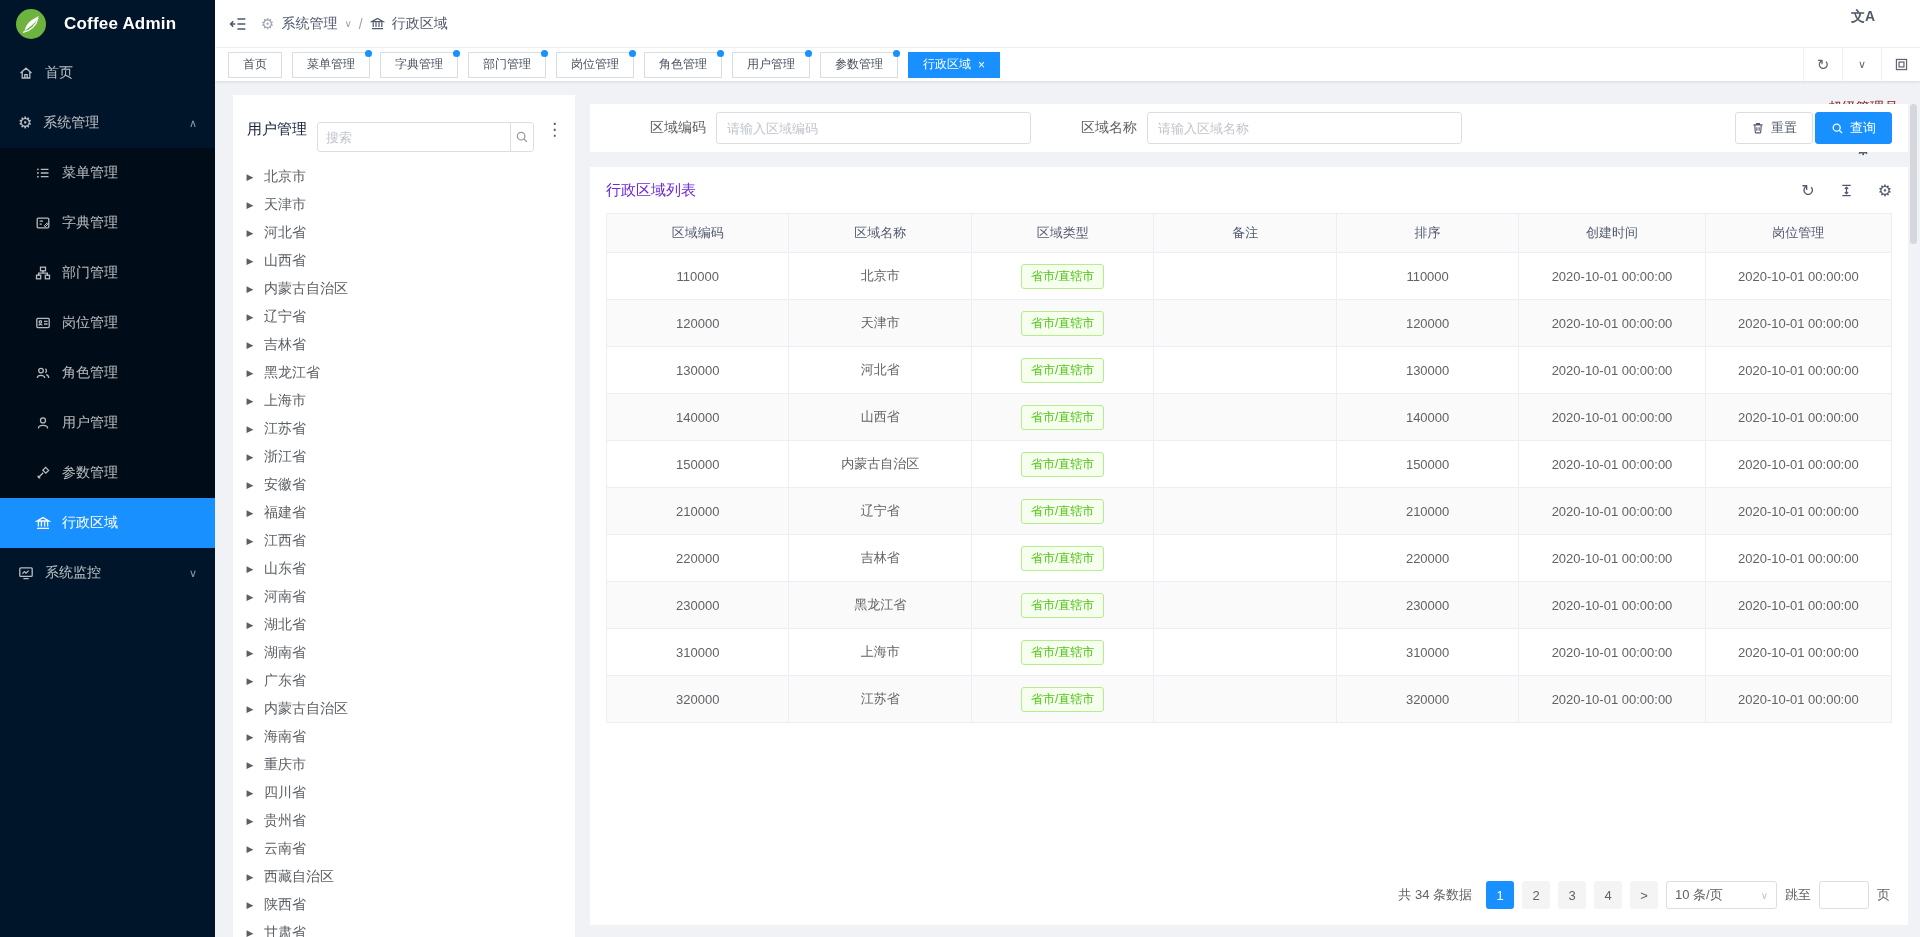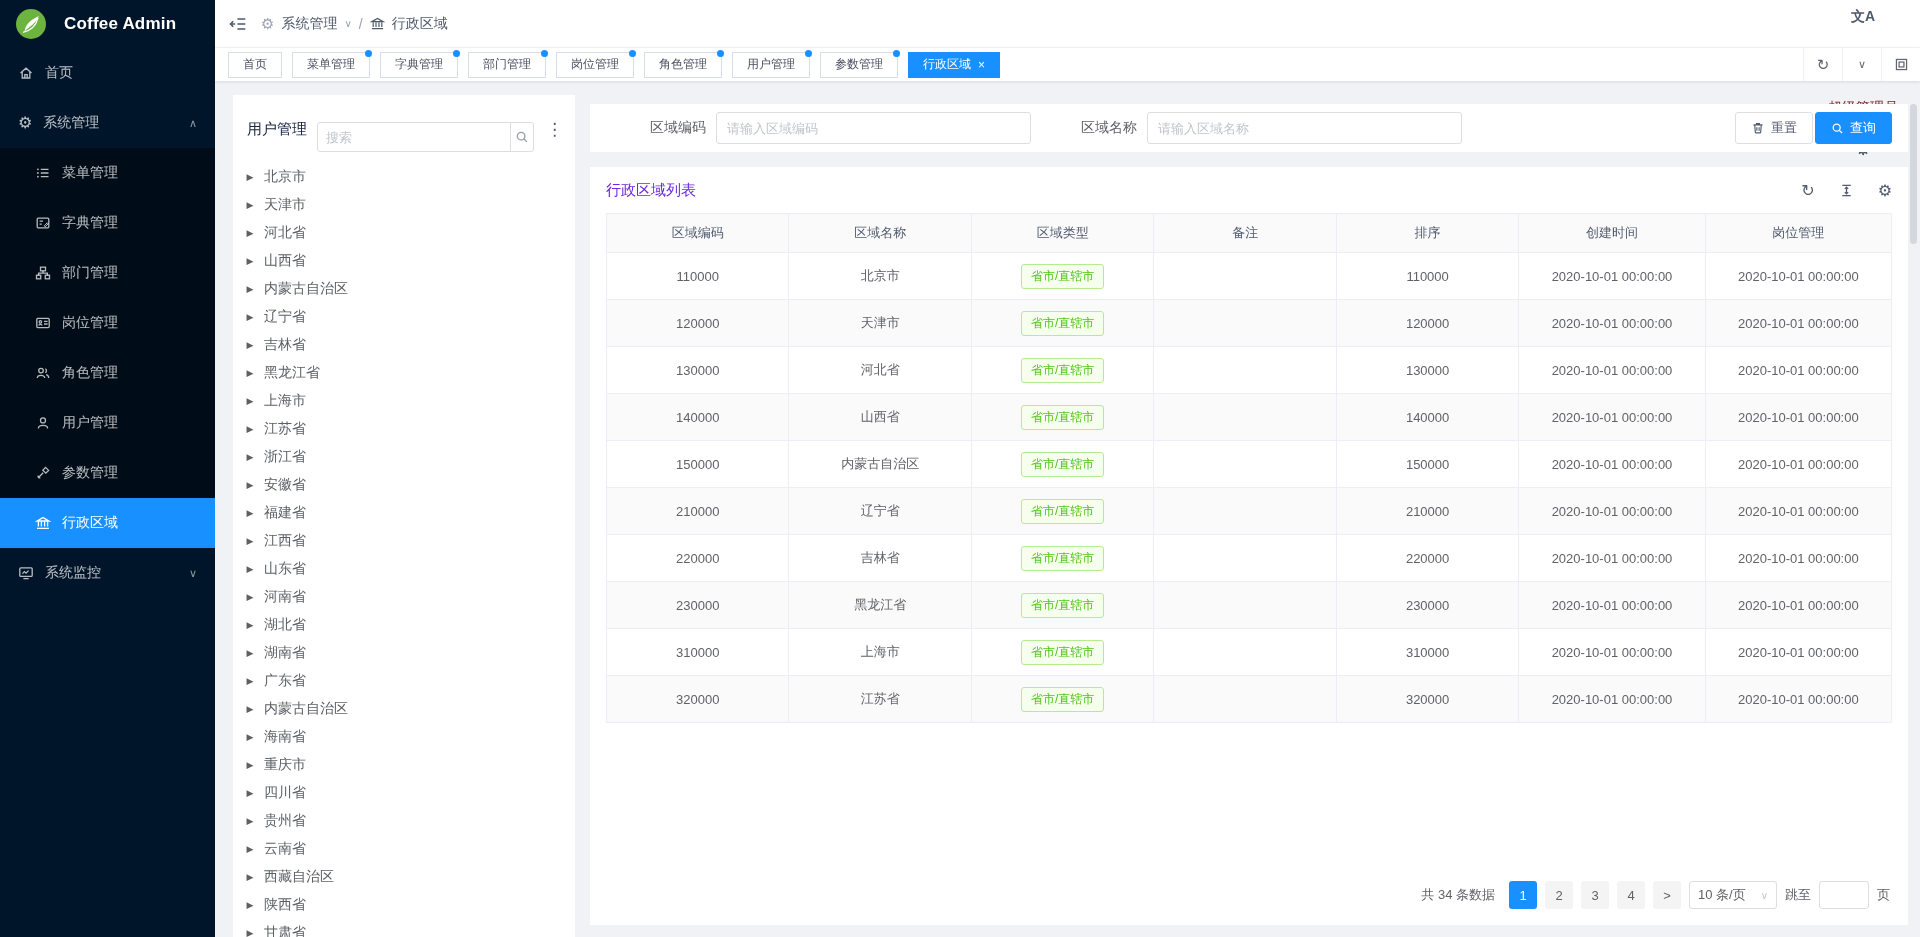--- a/index.html
+++ b/index.html
@@ -109,21 +109,21 @@
   .badge { display: inline-block; padding: 3px 9px; font-size: 12px; color: #52c41a;
     background: #f6ffed; border: 1px solid #b7eb8f; border-radius: 3px; }
 
   .pagination { margin-top: auto; display: flex; align-items: center; justify-content: flex-end;
     gap: 8px; padding: 12px 2px 6px; font-size: 13px; color: #606266; }
   .page-total { margin-right: 6px; }
   .page-btn { min-width: 28px; height: 28px; padding: 0 6px; border: 0; border-radius: 3px;
     background: #f4f4f5; color: #606266; font-size: 13px; display: inline-flex;
     align-items: center; justify-content: center; cursor: pointer; font-family: inherit; }
   .page-btn.active { background: #1890ff; color: #fff; }
-  .size-select { width: 88px; height: 28px; border: 1px solid #dcdee2; border-radius: 3px;
+  .size-select { width: 111px; height: 28px; border: 1px solid #dcdee2; border-radius: 3px;
     background: #fff; display: flex; align-items: center; justify-content: space-between;
     padding: 4px 8px; cursor: pointer; }
   .size-select .sel-chevron { font-size: 10px; color: #c0c4cc; }
   .jump-input { width: 50px; height: 28px; border: 1px solid #dcdee2; border-radius: 3px;
     outline: none; padding: 0 6px; font-family: inherit; }
 
   .scroll-thumb { position: fixed; right: 3px; top: 104px; width: 7px; height: 140px;
     border-radius: 4px; background: #d4d7dc; cursor: pointer; }
 
   svg.ic { display: block; }

